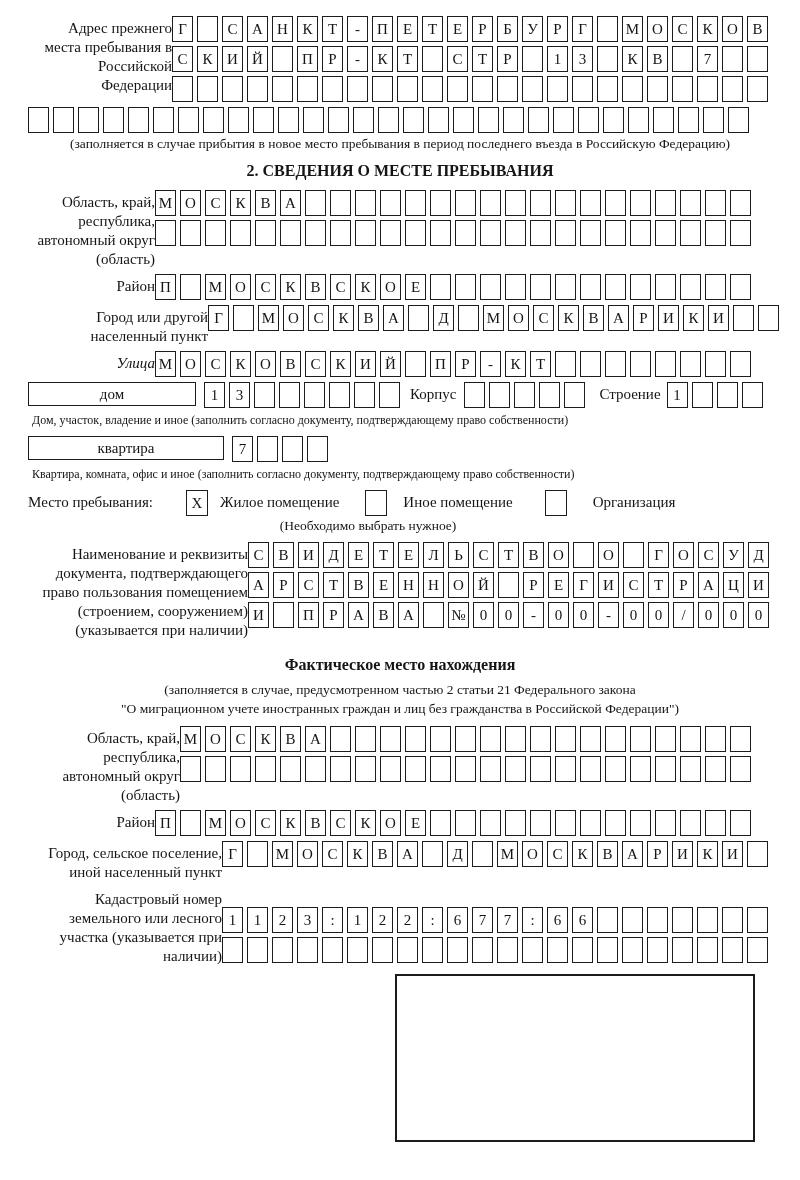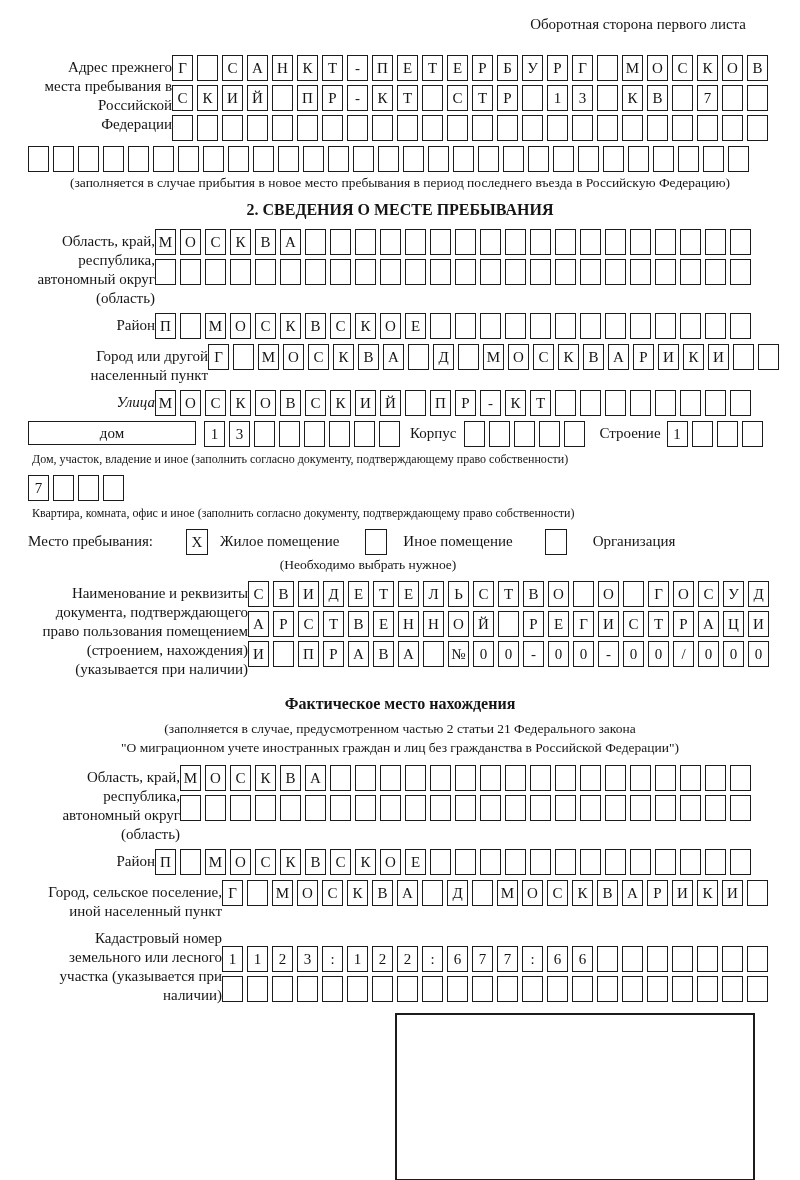--- a/index.html
+++ b/index.html
@@ -42,21 +42,20 @@
 
   .stamp-box { border: 2px solid #1c1c1c; width: 360px; height: 168px; margin: 8px 0 0 367px; }
 
   .mt2 { margin-top: 2px; }
 </style>
 </head>
 <body>
 
 <div class="page">
 
-  <div class="header-note">Оборотная сторона первого листа</div>
 
   <div class="frow">
     <div class="flabel" style="width:144px;">Адрес прежнего места пребывания в Российской Федерации</div>
     <div class="cellblock">
       <div class="cellrow">
           <span class="cell">Г</span>
           <span class="cell"></span>
           <span class="cell">С</span>
           <span class="cell">А</span>
           <span class="cell">Н</span>
@@ -340,20 +339,21 @@
     <div class="cellrow">
         <span class="cell">1</span>
         <span class="cell"></span>
         <span class="cell"></span>
         <span class="cell"></span>
       </div>
   </div>
   <div class="caption-left">Дом, участок, владение и иное (заполнить согласно документу, подтверждающему право собственности)</div>
 
   <div class="frow">
+    <div class="box-field" style="width:196px; margin-right:8px;">квартира</div>
     <div class="cellrow">
         <span class="cell">7</span>
         <span class="cell"></span>
         <span class="cell"></span>
         <span class="cell"></span>
       </div>
   </div>
   <div class="caption-left">Квартира, комната, офис и иное (заполнить согласно документу, подтверждающему право собственности)</div>
 
   <div class="mesto-row">
@@ -367,21 +367,21 @@
       </div>
     <div class="inline-label" style="margin-right:32px;">Иное помещение</div>
     <div class="cellrow checkbox-cell" style="margin-right:26px;">
         <span class="cell"></span>
       </div>
     <div class="inline-label">Организация</div>
   </div>
   <div class="choose-note">(Необходимо выбрать нужное)</div>
 
   <div class="frow">
-    <div class="flabel" style="width:220px;">Наименование и реквизиты документа, подтверждающего право пользования помещением (строением, нахождения) (указывается при наличии)</div>
+    <div class="flabel" style="width:220px;">Наименование и реквизиты документа, подтверждающего право пользования помещением (строением, сооружением) (указывается при наличии)</div>
     <div class="cellblock">
       <div class="cellrow">
           <span class="cell">С</span>
           <span class="cell">В</span>
           <span class="cell">И</span>
           <span class="cell">Д</span>
           <span class="cell">Е</span>
           <span class="cell">Т</span>
           <span class="cell">Е</span>
           <span class="cell">Л</span>

